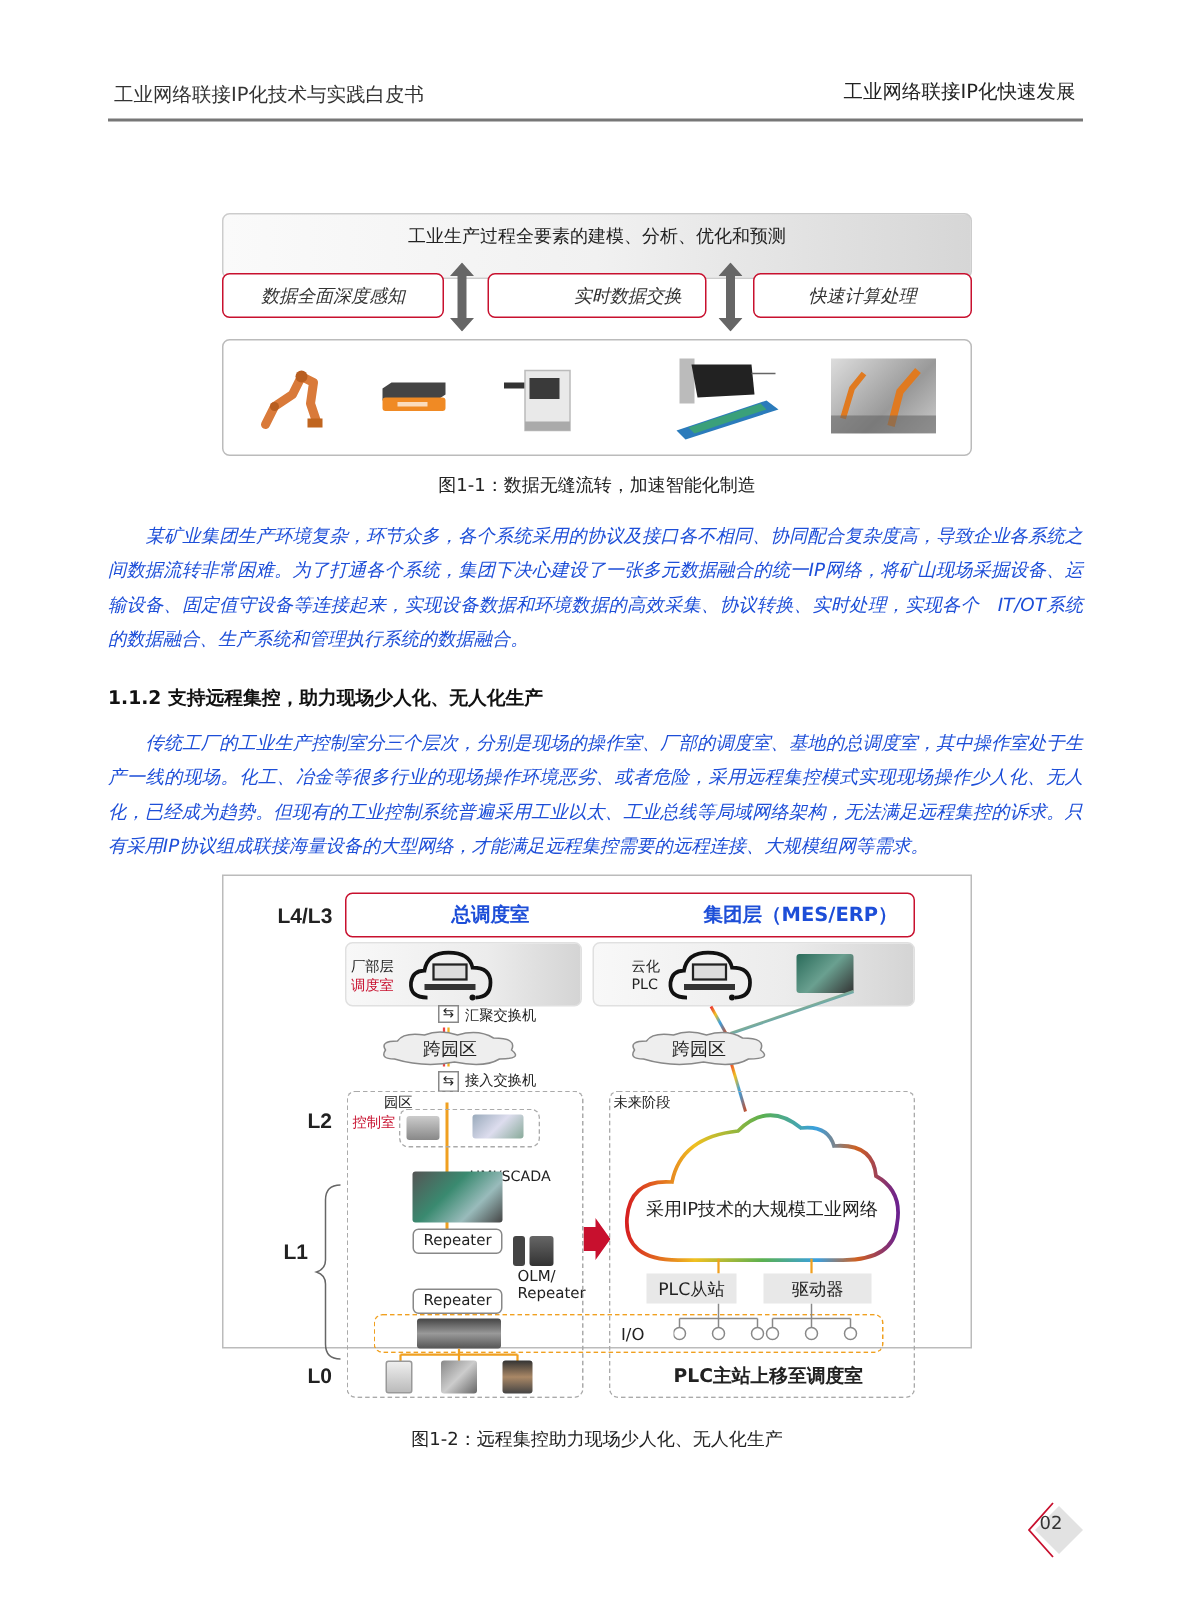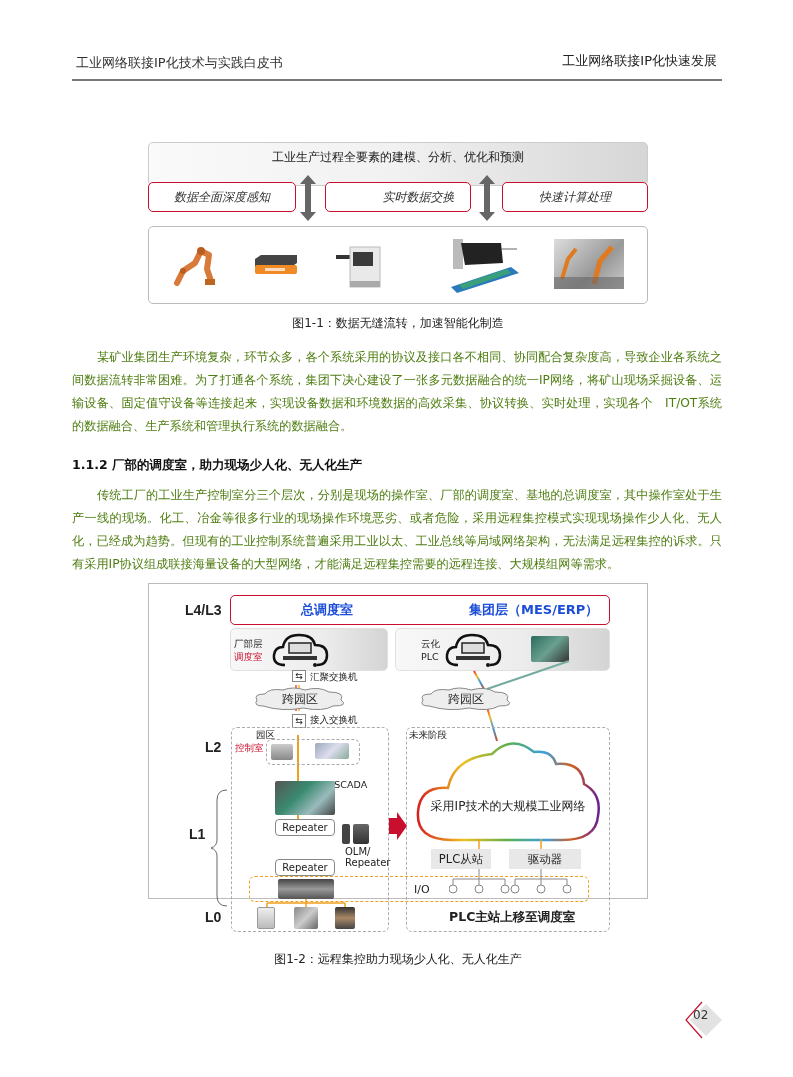--- a/index.html
+++ b/index.html
@@ -16,22 +16,22 @@
       background: linear-gradient(to right, #fafafa 0%, #f1f1f1 50%, #d6d6d6 100%);
       font-size: 12px; text-align: center; line-height: 28px; color: #222; }
     .f1-box { position: absolute; top: 182px; height: 30px; border: 1px solid #c8102e; border-radius: 5px;
       background: #fff; font-size: 12px; text-align: center; line-height: 28px; color: #333; font-style: italic; }
     .f1-arrow { position: absolute; top: 175px; width: 16px; height: 46px; }
     .f1-img { position: absolute; left: 148px; top: 226px; width: 500px; height: 78px;
       border: 1px solid #bbb; border-radius: 5px; background: #fff; }
     .f1-pic { position: absolute; }
     .cap { position: absolute; font-size: 12px; color: #222; text-align: center; }
 
-    .para { position: absolute; left: 72px; width: 650px; font-size: 12.2px; line-height: 23px; color: #4d7c0f;
-      text-align: justify; }
+    .para { position: absolute; left: 72px; width: 650px; font-size: 12.2px; line-height: 23px; color: #1d4ed8;
+      text-align: justify; font-style: italic; }
     .para .indent { display: inline-block; width: 25px; }
     .sec-title { position: absolute; left: 72px; top: 457px; font-size: 12.5px; font-weight: bold; color: #111; }
 
     
     .f2 { position: absolute; left: 148px; top: 583px; width: 500px; height: 316px; border: 1px solid #bbb; background: #fff; }
     .f2 .abs { position: absolute; }
     .lvl { font-size: 14px; font-weight: bold; color: #222; font-family: "Liberation Sans", sans-serif; }
     .l43-box { left: 81px; top: 11px; width: 380px; height: 30px; border: 1px solid #c8102e; border-radius: 5px; background: #fff; }
     .l43-txt { font-size: 13px; font-weight: bold; color: #1d4ed8; margin-left: 24px; }
     .grey-panel { border-radius: 5px; background: linear-gradient(to right, #f8f8f8 0%, #ececec 60%, #d4d4d4 100%); border: 1px solid #e0e0e0; }
@@ -97,21 +97,21 @@
       <path d="M8 40 L14 20 L22 10" stroke="#e07a20" stroke-width="4" fill="none"></path>
       <path d="M40 45 L46 22 L58 8" stroke="#e07a20" stroke-width="5" fill="none"></path>
       <rect x="0" y="38" width="70" height="12" fill="#666" opacity="0.6"></rect>
     </svg>
   </div>
 </div>
 <div class="cap" style="left:148px; top:315px; width:500px;">图1-1：数据无缝流转，加速智能化制造</div>
 
 <div class="para" style="top:346px;"><span class="indent"></span><span>某矿业集团生产环境复杂，环节众多，各个系统采用的协议及接口各不相同、协同配合复杂度高，导致企业各系统之间数据流转非常困难。为了打通各个系统，集团下决心建设了一张多元数据融合的统一IP网络，将矿山现场采掘设备、运输设备、固定值守设备等连接起来，实现设备数据和环境数据的高效采集、协议转换、实时处理，实现各个　IT/OT系统的数据融合、生产系统和管理执行系统的数据融合。</span></div>
 
-<div class="sec-title">1.1.2 厂部的调度室，助力现场少人化、无人化生产</div>
+<div class="sec-title">1.1.2 支持远程集控，助力现场少人化、无人化生产</div>
 
 <div class="para" style="top:484px;"><span class="indent"></span><span>传统工厂的工业生产控制室分三个层次，分别是现场的操作室、厂部的调度室、基地的总调度室，其中操作室处于生产一线的现场。化工、冶金等很多行业的现场操作环境恶劣、或者危险，采用远程集控模式实现现场操作少人化、无人化，已经成为趋势。但现有的工业控制系统普遍采用工业以太、工业总线等局域网络架构，无法满足远程集控的诉求。只有采用IP协议组成联接海量设备的大型网络，才能满足远程集控需要的远程连接、大规模组网等需求。</span></div>
 
 <div class="f2">
 
   <div class="abs lvl" style="left:36px; top:18px;">L4/L3</div>
   <div class="abs lvl" style="left:56px; top:155px;">L2</div>
   <div class="abs lvl" style="left:40px; top:242px;">L1</div>
   <div class="abs lvl" style="left:56px; top:325px;">L0</div>
 

